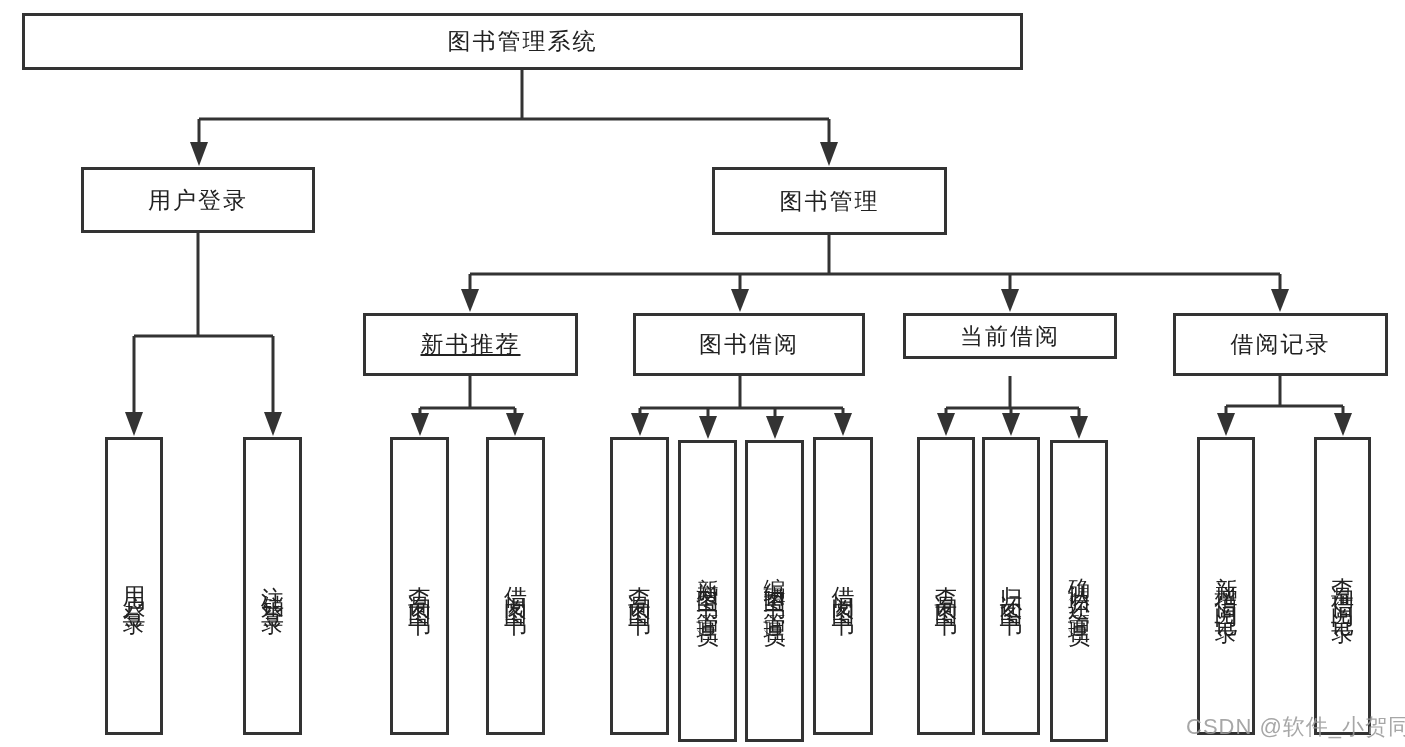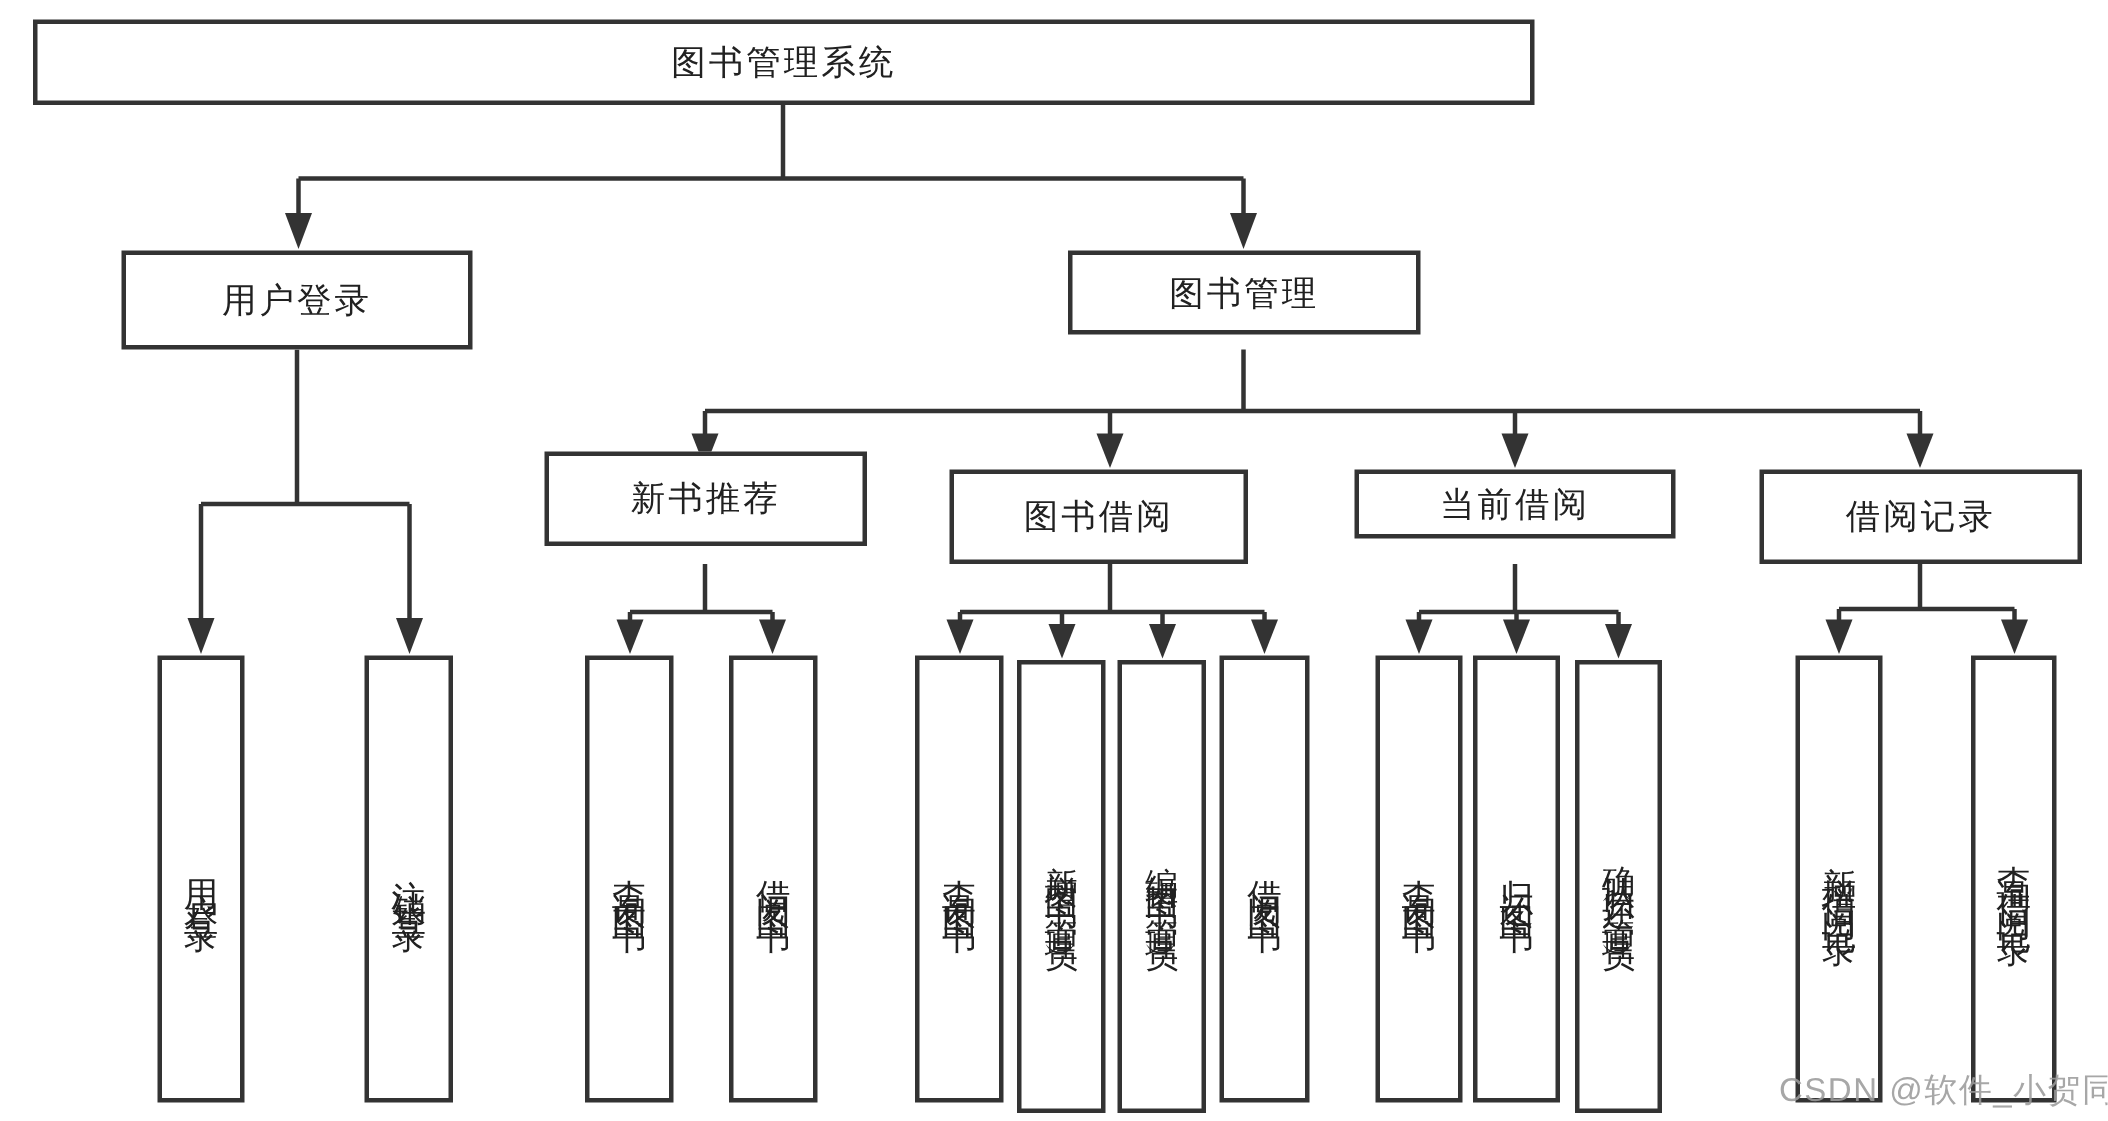--- a/index.html
+++ b/index.html
@@ -144,28 +144,28 @@
     </g>
   </svg>
 
   <div class="node h" style="left:22px; top:13px; width:1001px; height:57px;">
     <span class="lbl">图书管理系统</span>
   </div>
 
   <div class="node h" style="left:81px; top:167px; width:234px; height:66px;">
     <span class="lbl">用户登录</span>
   </div>
-  <div class="node h" style="left:712px; top:167px; width:235px; height:56px;">
+  <div class="node h" style="left:712px; top:167px; width:235px; height:68px;">
     <span class="lbl">图书管理</span>
   </div>
 
-  <div class="node h" style="left:363px; top:301px; width:215px; height:63px;">
+  <div class="node h" style="left:363px; top:313px; width:215px; height:63px;text-decoration:underline;">
     <span class="lbl">新书推荐</span>
   </div>
-  <div class="node h" style="left:633px; top:313px; width:199px; height:63px;">
+  <div class="node h" style="left:633px; top:313px; width:232px; height:63px;">
     <span class="lbl">图书借阅</span>
   </div>
   <div class="node h" style="left:903px; top:313px; width:214px; height:46px;">
     <span class="lbl">当前借阅</span>
   </div>
   <div class="node h" style="left:1173px; top:313px; width:215px; height:63px;">
     <span class="lbl">借阅记录</span>
   </div>
 
   <div class="node leaf" style="left:105px; top:437px; width:58px; height:298px;">

